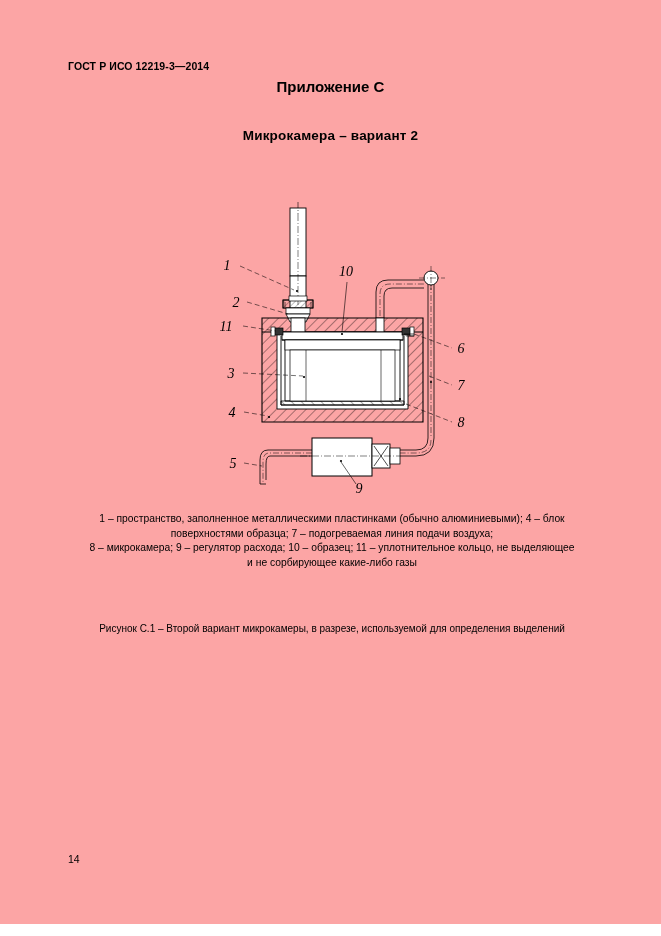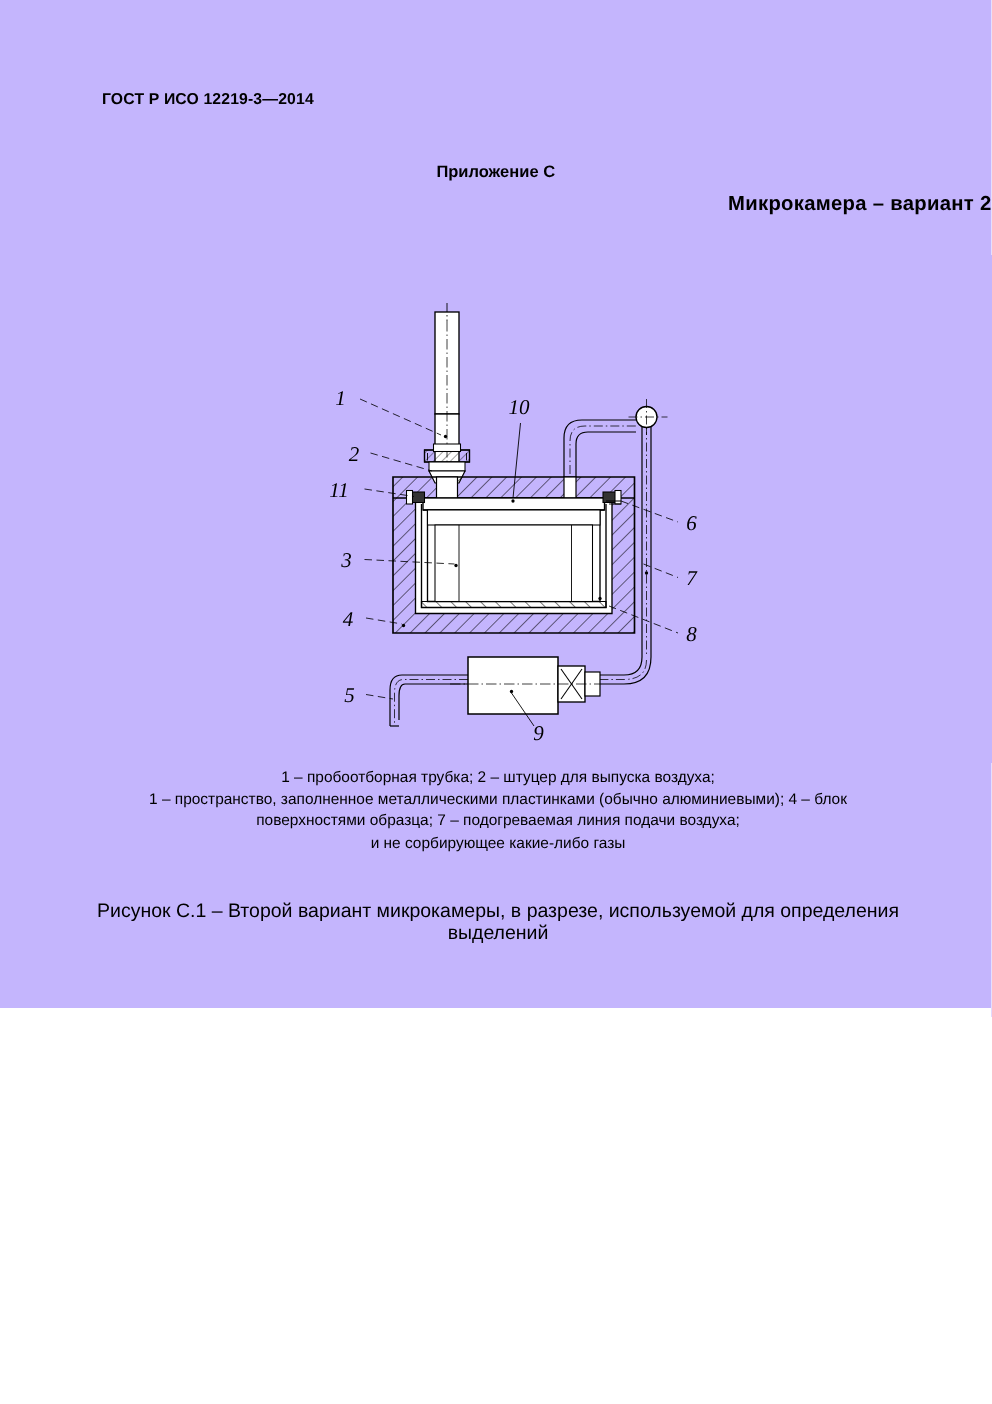--- a/index.html
+++ b/index.html
@@ -7,49 +7,48 @@
     padding: 0;
     background: #ffffff;
   }
   body {
     font-family: "Liberation Sans", sans-serif;
     color: #000000;
   }
   #page {
     position: relative;
     width: 661px;
-    height: 672px;
-    background: #c4b5fd;
+    height: 924px;
+    background: #fca5a5;
     overflow: hidden;
   }
   .std-header {
     position: absolute;
     left: 68px;
     top: 60px;
     font-size: 10.5px;
     font-weight: bold;
     letter-spacing: 0.1px;
   }
   .annex-block {
     position: absolute;
     left: 0;
     top: 80px;
     width: 661px;
     text-align: center;
-    font-size: 11px;
+    font-size: 15px;
     font-weight: bold;
     line-height: 14px;
-    margin-top: 28px;
   }
   .doc-title {
     position: absolute;
     left: 0;
     top: 128px;
     width: 661px;
-    text-align: right;
+    text-align: center;
     font-size: 13.5px;
     font-weight: bold;
     letter-spacing: 0.2px;
   }
   .intro-par {
     position: absolute;
     left: 68px;
     top: 160px;
     width: 528px;
     font-size: 10.6px;
@@ -69,24 +68,24 @@
     left: 58px;
     top: 512px;
     width: 548px;
     text-align: center;
     font-size: 10.3px;
     line-height: 14.6px;
   }
   .fig-caption {
     position: absolute;
     left: 58px;
-    top: 600px;
+    top: 622px;
     width: 548px;
     text-align: center;
-    font-size: 13px;
+    font-size: 10px;
     line-height: 14.6px;
   }
   .page-num {
     position: absolute;
     left: 68px;
     top: 853px;
     font-size: 10.5px;
   }
   svg { display: block; }
   .lbl {
@@ -265,23 +264,23 @@
         <text class="lbl" x="461" y="153" text-anchor="middle">6</text>
         <text class="lbl" x="461" y="190" text-anchor="middle">7</text>
         <text class="lbl" x="461" y="227" text-anchor="middle">8</text>
         <text class="lbl" x="359" y="293" text-anchor="middle">9</text>
         <text class="lbl" x="346" y="76" text-anchor="middle">10</text>
       </g>
     </svg>
   </div>
 
   <div class="legend">
-    <div>1 – пробоотборная трубка; 2 – штуцер для выпуска воздуха;</div>
     <div>1 – пространство, заполненное металлическими пластинками (обычно алюминиевыми); 4 – блок</div>
     <div>поверхностями образца; 7 – подогреваемая линия подачи воздуха;</div>
+    <div>8 – микрокамера; 9 – регулятор расхода; 10 – образец; 11 – уплотнительное кольцо, не выделяющее</div>
     <div>и не сорбирующее какие-либо газы</div>
   </div>
 
   <div class="fig-caption">
     <div>Рисунок С.1 – Второй вариант микрокамеры, в разрезе, используемой для определения выделений</div>
   </div>
 
   <div class="page-num">14</div>
 
 </div>

